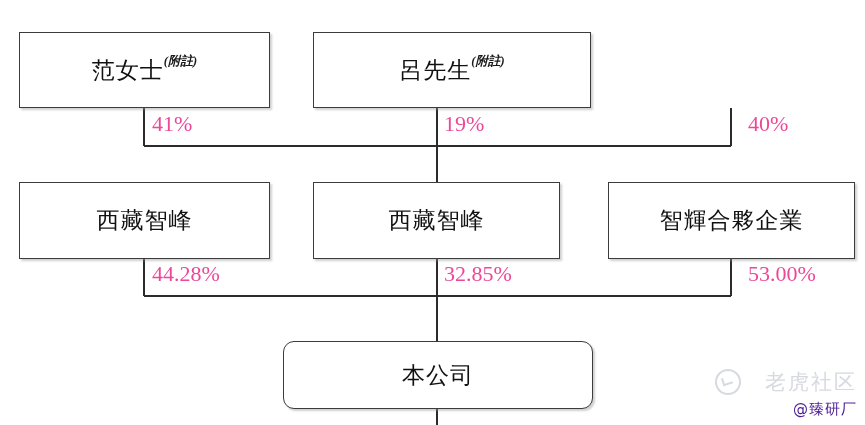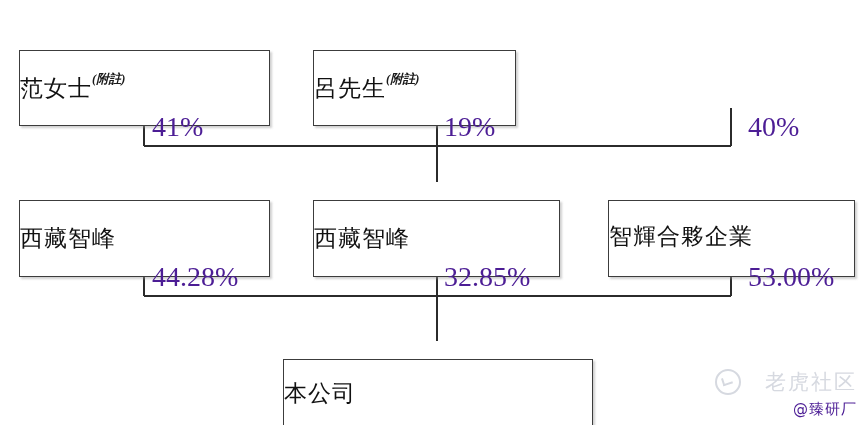--- a/index.html
+++ b/index.html
@@ -29,57 +29,56 @@
   }
   
   .node-box {
     position: absolute;
     box-sizing: border-box;
     background: #ffffff;
     border: 1.4px solid #3c3c3c;
     box-shadow: 2px 2px 2px rgba(150,150,150,0.45);
     display: flex;
     align-items: center;
-    justify-content: flex-start;
+    justify-content: center;
     z-index: 3;
-    margin-top: 18px;
   }
   .node-label {
     font-size: 23px;
     line-height: 1;
     white-space: nowrap;
     letter-spacing: 1px;
     color: #111111;
   }
   .node-note {
     font-size: 12.5px;
     font-style: italic;
     font-weight: bold;
     letter-spacing: 0;
     vertical-align: super;
     position: relative;
     top: -4px;
     color: #1a1a1a;
   }
   
   #box-fan     { left: 19px;  top: 32px;  width: 251px; height: 76px; }
-  #box-lu      { left: 313px; top: 32px;  width: 203px; height: 76px; }
+  #box-lu      { left: 313px; top: 32px;  width: 278px; height: 76px; }
   #box-he      { left: 608px; top: 32px;  width: 247px; height: 76px; }
   
   #box-shengyuan { left: 19px;  top: 182px; width: 251px; height: 77px; }
   #box-zhifeng   { left: 313px; top: 182px; width: 247px; height: 77px; }
-  #box-zhihui    { left: 608px; top: 182px; width: 247px; height: 77px; font-family: Liberation Mono, monospace; }
-  
-  #box-company { left: 283px; top: 341px; width: 310px; height: 68px; }
+  #box-zhihui    { left: 608px; top: 182px; width: 247px; height: 77px; }
+  
+  #box-company { left: 283px; top: 341px; width: 310px; height: 68px; border-radius: 11px; }
   
   .pct-label {
     position: absolute;
-    font-size: 28px;
+    font-size: 22px;
     line-height: 1;
-    color: #4c1d95;
+    color: #ec4899;
     white-space: nowrap;
     z-index: 4;
   }
   #pct-41    { left: 152px; top: 113px; }
   #pct-19    { left: 444px; top: 113px; }
   #pct-40    { left: 748px; top: 113px; }
   #pct-4428  { left: 152px; top: 263px; }
   #pct-5412  { left: 444px; top: 263px; }
   #pct-160   { left: 748px; top: 263px; }
   

